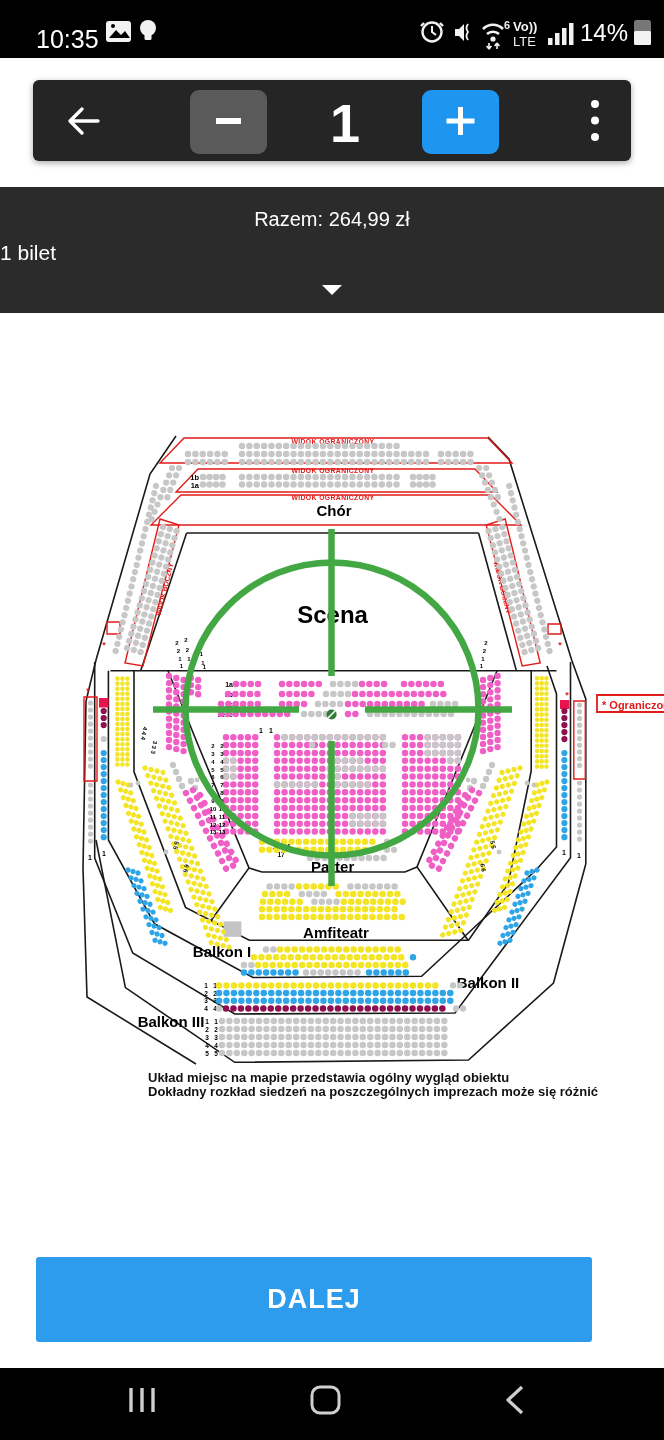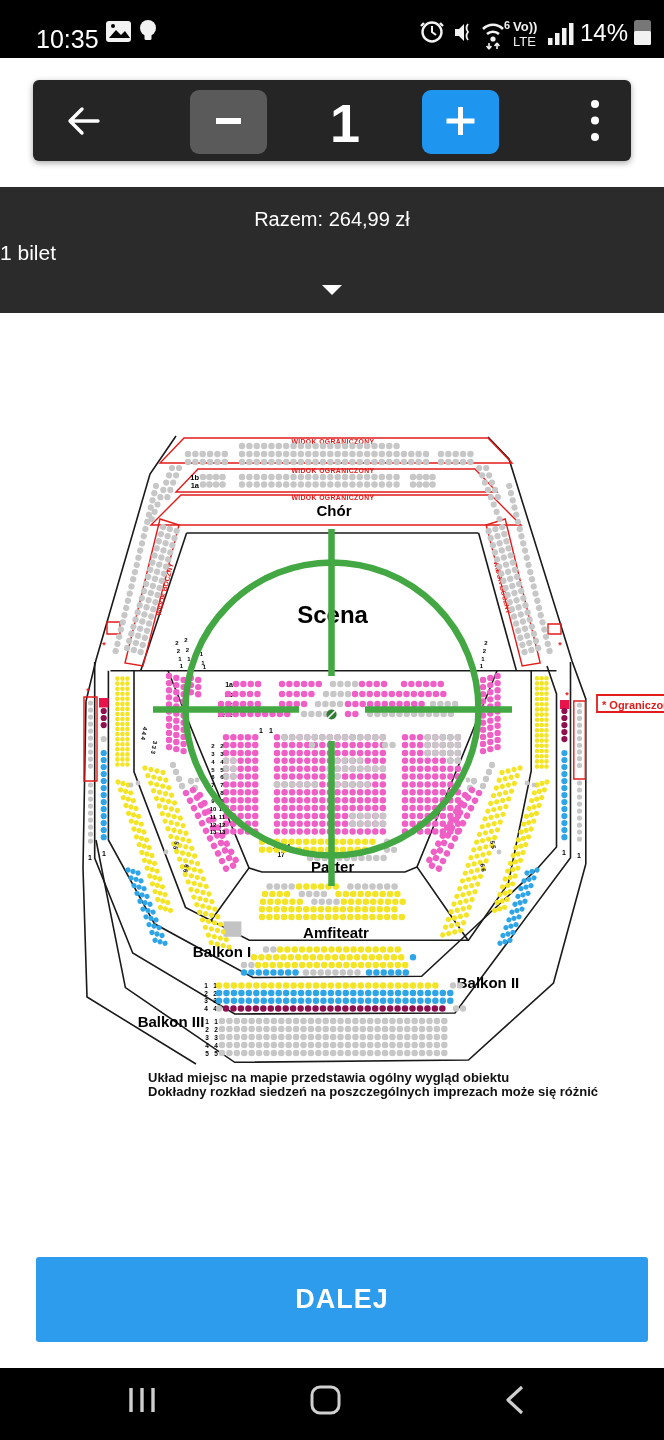--- a/index.html
+++ b/index.html
@@ -441,20 +441,20 @@
 <text x="481.5" y="668.0" font-size="6" fill="#000" font-weight="bold" text-anchor="middle">1</text>
 <circle cx="332" cy="709" r="146.5" stroke="#43A843" stroke-width="6.5" fill="none"></circle>
 <path d="M331.5,529V676M331.5,741V886" stroke="#43A843" stroke-width="6.5" fill="none"></path>
 <path d="M153,709.5H299M365,709.5H512" stroke="#43A843" stroke-width="6.5" fill="none"></path>
 <circle cx="331.5" cy="714.5" r="5" fill="#2E7D32"></circle>
 <path d="M328,718l7,-7" stroke="#fff" stroke-width="1.6"></path>
 </svg>
 
 <div class="abs" style="left:120px;top:1071px;font-size:13px;font-weight:bold;color:#111;line-height:13.5px;margin-left:28px;">Układ miejsc na mapie przedstawia ogólny wygląd obiektu<br>Dokładny rozkład siedzeń na poszczególnych imprezach może się różnić</div>
 
-<div class="abs" style="left:36px;top:1257px;width:612px;height:85px;background:#2D9CEC;border-radius:3px;color:#fff;font-size:27px;font-weight:bold;text-align:center;line-height:85px;letter-spacing:1px;">DALEJ</div>
+<div class="abs" style="left:36px;top:1257px;width:556px;height:85px;background:#2D9CEC;border-radius:3px;color:#fff;font-size:27px;font-weight:bold;text-align:center;line-height:85px;letter-spacing:1px;">DALEJ</div>
 
 <div class="abs" style="left:0;top:1368px;width:664px;height:72px;background:#000;"></div>
 <svg class="abs" style="left:0;top:1368px" width="664" height="72">
   <path d="M131,20v24 M142,20v24 M153,20v24" stroke="#cfcfcf" stroke-width="3.4"></path>
   <rect x="312" y="19" width="27" height="26" rx="8" stroke="#cfcfcf" stroke-width="3" fill="none"></rect>
   <path d="M522,19 l-14,13 l14,13" stroke="#cfcfcf" stroke-width="3.2" fill="none" stroke-linejoin="round"></path>
 </svg>
 
 </body></html>

